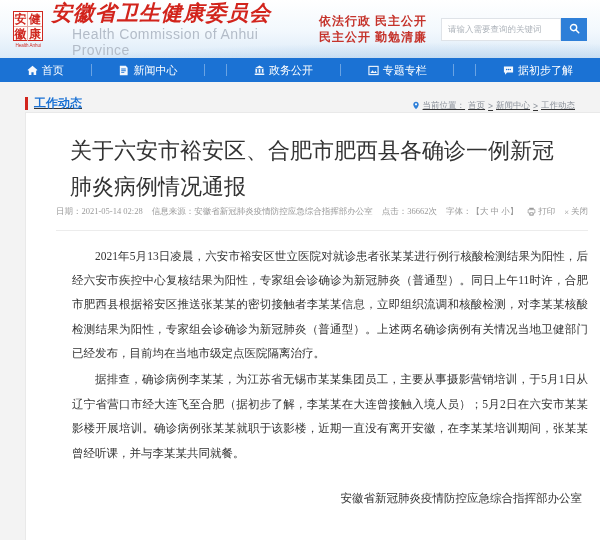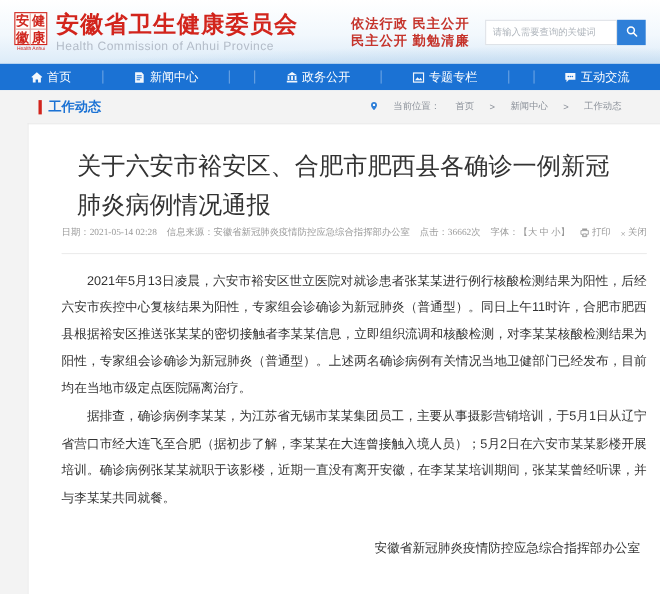--- a/index.html
+++ b/index.html
@@ -18,61 +18,61 @@
   .seal{ display:flex; flex-direction:column; align-items:center; }
   .seal-grid{ width:30px; height:30px; display:grid; grid-template-columns:1fr 1fr;
     border:1.5px solid #d0271f; background:#fffdfa; }
   .seal-grid span{ font-size:12px; line-height:14px; text-align:center; color:#d0271f;
     font-weight:bold; font-family:"Liberation Serif", serif; }
   .seal-grid span:nth-child(1){ border-right:1px solid #e4a9a4; border-bottom:1px solid #e4a9a4;}
   .seal-grid span:nth-child(2){ border-bottom:1px solid #e4a9a4;}
   .seal-grid span:nth-child(3){ border-right:1px solid #e4a9a4;}
   .seal-caption{ font-size:5px; color:#d0271f; margin-top:1px; transform:scale(.9); white-space:nowrap;}
   .org-names{ margin-left:8px; }
-  .org-cn{ font-size:21px; font-weight:bold; color:#d2241c; letter-spacing:1px; line-height:24px;}
-  .org-en{ font-size:11px; color:#b3bcc8; letter-spacing:.4px; margin-top:1px;}
+  .org-cn{ font-size:21px; font-weight:bold; color:#d2241c; letter-spacing:1px; line-height:24px;font-style:italic;}
+  .org-en{ font-size:14px; color:#b3bcc8; letter-spacing:.4px; margin-top:1px;margin-left:21px;}
   .slogan{ margin-left:auto; text-align:left; font-family:"Liberation Serif", serif;
     color:#c5332b; font-weight:bold; font-size:12px; line-height:16px; letter-spacing:1px; white-space:nowrap;}
   .search-box{ margin-left:14px; display:flex; align-items:flex-end; }
   .search-input{ width:120px; height:23px; border:1px solid #dfe3e8; background:#fff;
     font-size:8.5px; padding:0 6px; color:#333; outline:none; }
   .search-input::placeholder{ color:#aeb4bb; }
   .search-btn{ width:26px; height:23px; border:none; background:#2e7fd8; display:flex;
     align-items:center; justify-content:center; cursor:pointer; }
 
   
   .main-nav{ height:24px; flex:0 0 24px; background:#1b72d4; display:flex;
     align-items:stretch; justify-content:space-evenly; }
   .nav-item{ display:flex; align-items:center; gap:4px; color:#fff; font-size:11px;
     cursor:pointer; padding:0 6px; white-space:nowrap; }
   .nav-item svg{ display:block; opacity:.95; }
   .nav-sep{ width:1px; margin:6px 0; background:rgba(255,255,255,.35); }
 
   
-  .section-bar{ height:30px; flex:0 0 30px; display:flex; align-items:center;
-    padding:0 35px; background:#f3f3f3; }
+  .section-bar{ height:30px; flex:0 0 30px; display:flex; align-items:flex-end;
+    padding:0 25px; background:#f3f3f3;text-decoration:underline; }
   .section-title{ display:flex; align-items:center; gap:6px; }
   .red-bar{ width:3px; height:13px; background:#d2241c; }
   .section-label{ font-size:12px; font-weight:bold; color:#1b72d4; }
-  .breadcrumb{ margin-left:auto; display:flex; align-items:center; gap:14px;
+  .breadcrumb{ margin-left:auto; display:flex; align-items:center; gap:3px;
     font-size:8.5px; color:#8a9099; white-space:nowrap; }
 
   
   .card-wrap{ flex:1; padding:0 25px; display:flex; }
   .card{ flex:1; background:#fff; border:1px solid #e9e9e9; border-bottom:none; padding:20px 30px 0; }
   .article-title{ text-align:left; font-size:22px; color:#333; line-height:1.65;
     padding:0 14px; font-weight:500; }
   .meta-row{ margin-top:0; display:flex; justify-content:center; align-items:center;
     gap:9px; font-size:8.5px; color:#9a9a9a; white-space:nowrap;font-family:Liberation Serif, serif; }
   .meta-item{ display:flex; align-items:center; gap:2px; }
   .meta-action{ cursor:pointer; }
   .meta-action svg{ display:block; }
   .divider{ border-bottom:1px solid #ececec; margin-top:12px; }
 
-  .article-body{ margin-top:13px; font-family:Liberation Sans, sans-serif; }
+  .article-body{ margin-top:13px; font-family:Liberation Serif, serif;margin-left:16px; }
   .article-body p{ font-size:11.5px; line-height:2.12; text-indent:2em;
     text-align:justify; color:#333; margin-bottom:2px; }
   .signature{ margin-top:26px; text-align:right; font-size:11.5px; padding-right:6px;
     font-family:"Liberation Serif", serif; }
 </style>
 </head>
 <body>
 
 <div class="page">
 
@@ -149,21 +149,21 @@
     <div class="nav-sep"></div>
     <div class="nav-item">
       <span>
           <svg width="11" height="11" viewBox="0 0 12 12">
             <path d="M1 1.5h10v6.8H4.5L2.2 10.6V8.3H1Z" fill="#fff"></path>
             <circle cx="4" cy="4.9" r=".8" fill="#1b72d4"></circle>
             <circle cx="6" cy="4.9" r=".8" fill="#1b72d4"></circle>
             <circle cx="8" cy="4.9" r=".8" fill="#1b72d4"></circle>
           </svg>
         </span>
-      <span>互动交流</span>
+      <span>据初步了解</span>
     </div>
   </div>
 
   <div class="section-bar">
     <div class="section-title">
       <span class="red-bar"></span>
       <span class="section-label">工作动态</span>
     </div>
     <div class="breadcrumb">
       <span><svg width="8" height="9" viewBox="0 0 12 13">

